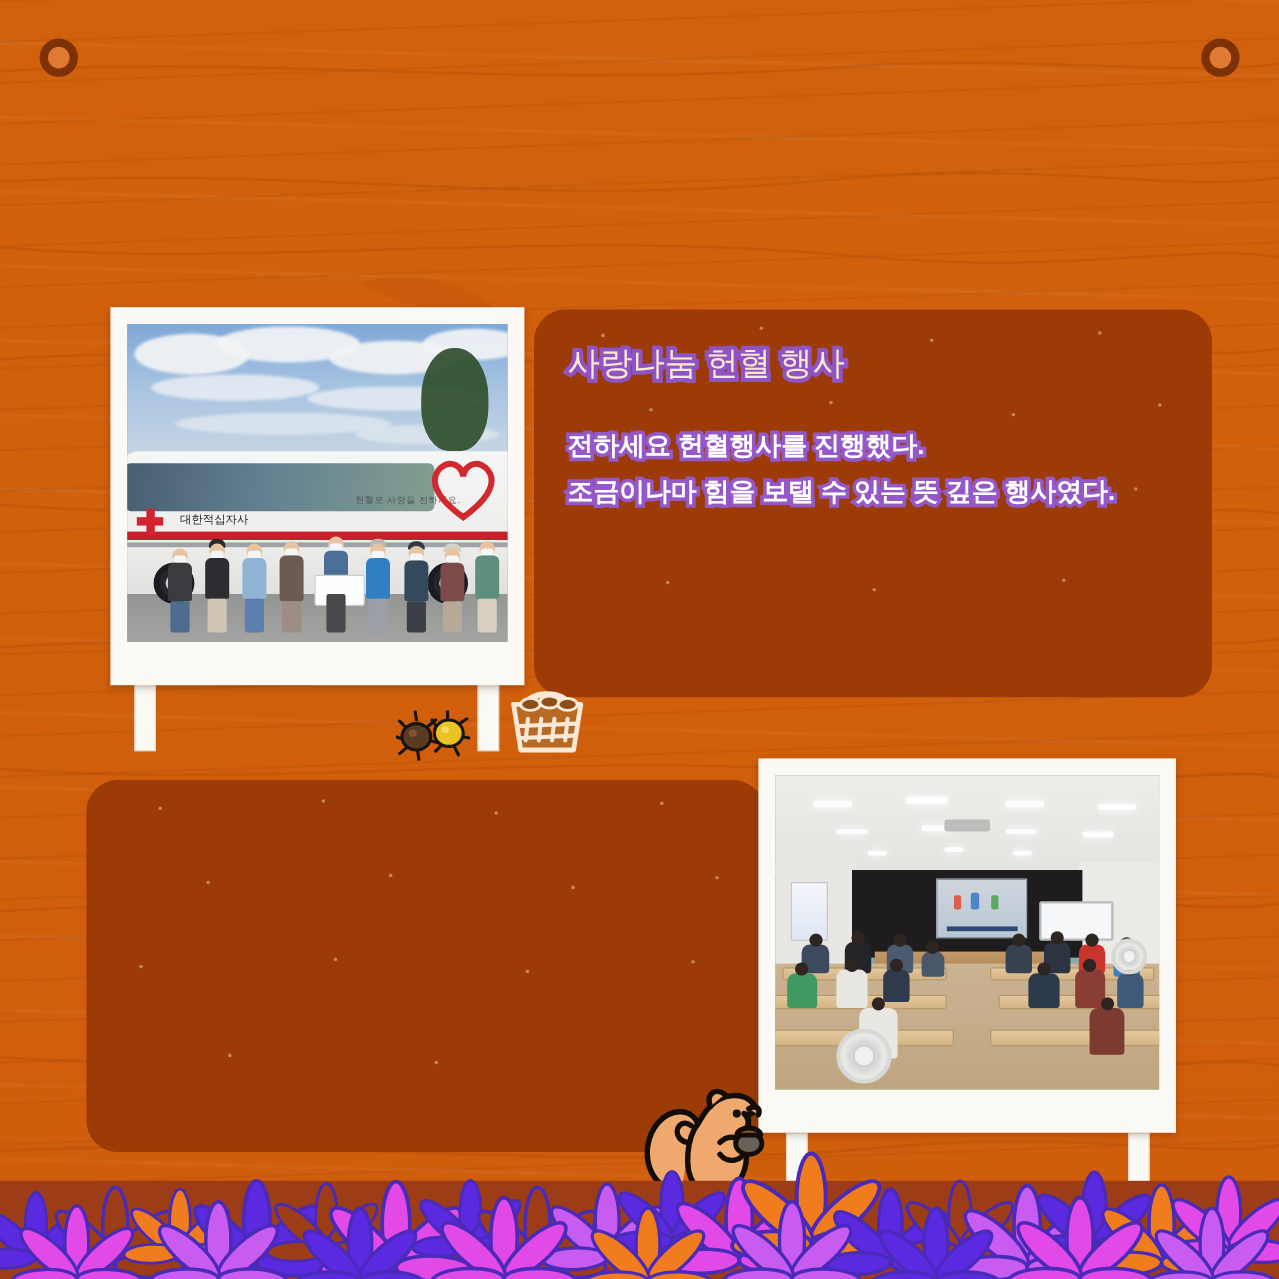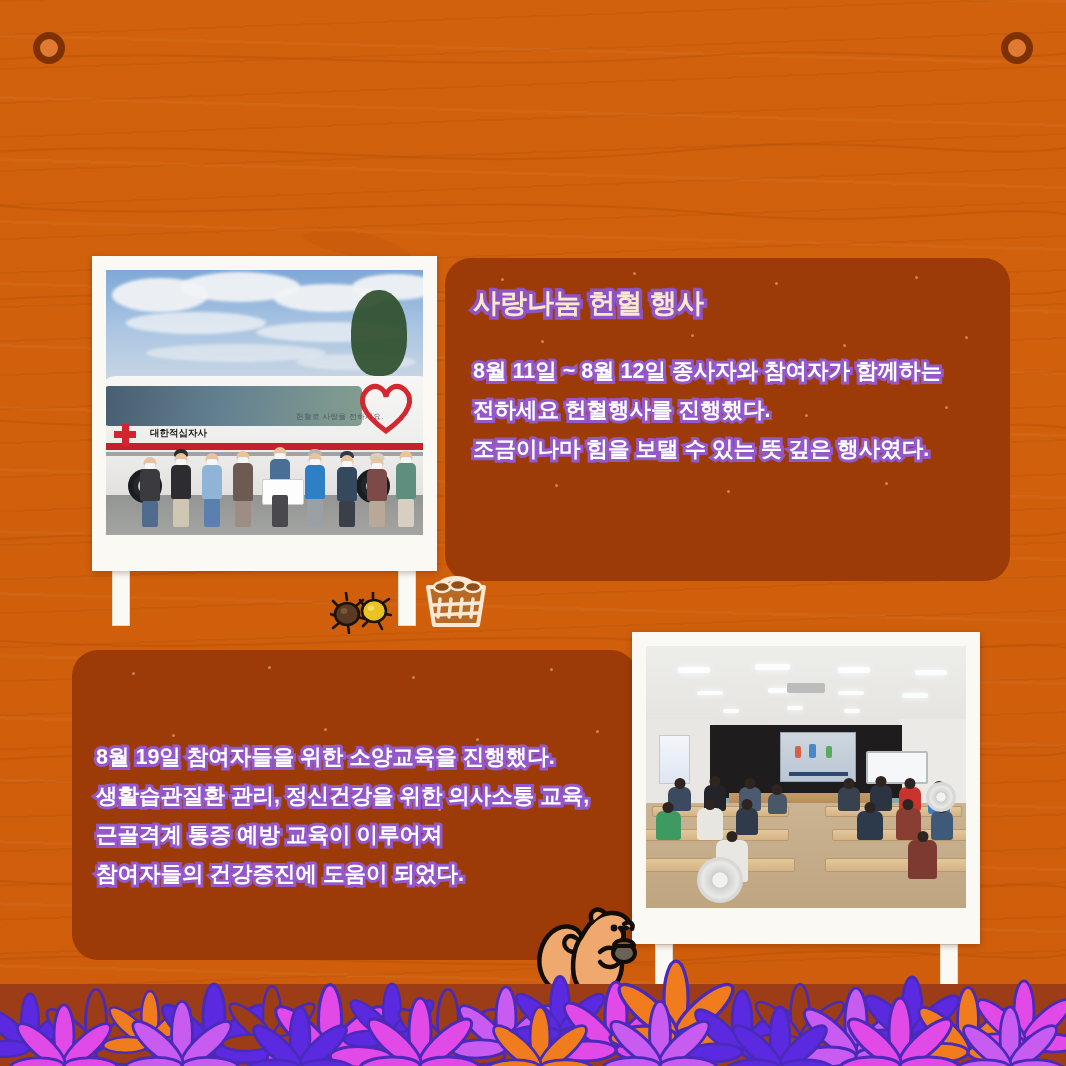--- a/index.html
+++ b/index.html
@@ -37,21 +37,21 @@
     paint-order:stroke fill;
     text-shadow:0 4px 0 rgba(90,40,10,.18);
   }
 
   
   .panel{position:absolute;background:#9c3b08;border-radius:26px;}
   #panel-1{left:445px;top:258px;width:565px;height:323px;}
   #panel-2{left:72px;top:650px;width:565px;height:310px;}
 
   .panel-head{
-    position:absolute;font-size:27px;font-weight:bold;
+    position:absolute;font-size:27px;font-weight:normal;
     color:#fce9cd;-webkit-text-stroke:7px #8e54c4;paint-order:stroke fill;
     white-space:nowrap;
   }
   .panel-body{
     position:absolute;font-size:21.5px;font-weight:bold;line-height:39px;
     color:#ffffff;-webkit-text-stroke:6px #9458c9;paint-order:stroke fill;
     white-space:nowrap;
   }
   #head-1{left:473px;top:285px;}
   #body-1{left:473px;top:352px;}
@@ -86,21 +86,21 @@
     background:linear-gradient(#8b8d8b,#a4a5a3);}
   .ph1-bus{position:absolute;left:-6px;top:40%;width:330px;height:45%;
     background:linear-gradient(#f6f6f6 0%,#ededec 62%,#e2e1df 100%);
     border-top-left-radius:16px;border-top-right-radius:10px;}
   .ph1-wind{position:absolute;left:4px;top:8%;width:258px;height:34%;
     background:linear-gradient(100deg,#3e5668,#5b7a8c 45%,#7d9a8a);
     border-radius:5px;opacity:.95;}
   .ph1-stripe{position:absolute;left:0;width:100%;height:7px;background:#c6202c;}
   .ph1-cross-v{position:absolute;width:7px;height:22px;background:#d42330;}
   .ph1-cross-h{position:absolute;width:22px;height:7px;background:#d42330;}
-  .ph1-rc-text{position:absolute;font-size:9.5px;font-weight:bold;color:#1a1a1a;white-space:nowrap;}
+  .ph1-rc-text{position:absolute;font-size:9.5px;font-weight:normal;color:#1a1a1a;white-space:nowrap;}
   .ph1-bustext{position:absolute;font-size:7.5px;color:#52565c;white-space:nowrap;letter-spacing:.5px;}
   .ph1-heart{position:absolute;right:6px;top:41%;width:62px;height:56px;}
   .wheel{position:absolute;width:34px;height:34px;border-radius:50%;background:#24262a;
     border:5px solid #1a1c1f;box-sizing:border-box;}
   .wheel::after{content:"";position:absolute;left:50%;top:50%;width:14px;height:14px;
     margin:-7px 0 0 -7px;border-radius:50%;background:#c9cbcd;}
   .person{position:absolute;bottom:3%;}
   .p-head{position:absolute;left:50%;transform:translateX(-50%);width:13px;height:13px;border-radius:50%;background:#e8c3a0;}
   .p-mask{position:absolute;left:50%;transform:translateX(-50%);width:11px;height:6px;border-radius:3px;background:#f4f6f8;}
   .p-body{position:absolute;left:50%;transform:translateX(-50%);width:20px;border-radius:5px 5px 2px 2px;}
@@ -181,46 +181,39 @@
     <div class="dot" style="left:40px;top:152px"></div>
       <div class="dot" style="left:200px;top:146px"></div>
     <div class="dot" style="left:360px;top:156px"></div>
       <div class="dot" style="left:500px;top:148px"></div>
     <div class="dot" style="left:110px;top:226px"></div>
       <div class="dot" style="left:282px;top:232px"></div>
     <div class="dot" style="left:440px;top:224px"></div>
   </div>
   <div id="head-1" class="panel-head">사랑나눔 헌혈 행사</div>
   <div id="body-1" class="panel-body">
-    <div>8월 11일 ~ 8월 12일 종사자와 참여자가 함께하는</div>
     <div>전하세요 헌혈행사를 진행했다.</div>
     <div>조금이나마 힘을 보탤 수 있는 뜻 깊은 행사였다.</div>
   </div>
 
   <div id="panel-2" class="panel">
     <div class="dot" style="left:60px;top:22px"></div>
       <div class="dot" style="left:196px;top:16px"></div>
     <div class="dot" style="left:340px;top:26px"></div>
       <div class="dot" style="left:478px;top:18px"></div>
     <div class="dot" style="left:100px;top:84px"></div>
       <div class="dot" style="left:252px;top:78px"></div>
     <div class="dot" style="left:404px;top:88px"></div>
       <div class="dot" style="left:524px;top:80px"></div>
     <div class="dot" style="left:44px;top:154px"></div>
       <div class="dot" style="left:206px;top:148px"></div>
     <div class="dot" style="left:366px;top:158px"></div>
       <div class="dot" style="left:504px;top:150px"></div>
     <div class="dot" style="left:118px;top:228px"></div>
       <div class="dot" style="left:290px;top:234px"></div>
-  </div>
-  <div id="body-2" class="panel-body">
-    <div>8월 19일 참여자들을 위한 소양교육을 진행했다.</div>
-    <div>생활습관질환 관리, 정신건강을 위한 의사소통 교육,</div>
-    <div>근골격계 통증 예방 교육이 이루어져</div>
-    <div>참여자들의 건강증진에 도움이 되었다.</div>
   </div>
 
   <div class="leg" style="left:112px;top:570px"></div>
   <div class="leg" style="left:398px;top:570px"></div>
   <div id="pol-1" class="polaroid">
     <div class="pol-photo">
       <div class="ph1-sky"></div>
       <div class="cloud" style="left:6px;top:8px;width:96px;height:34px"></div>
       <div class="cloud" style="left:74px;top:2px;width:120px;height:30px"></div>
       <div class="cloud" style="left:168px;top:14px;width:110px;height:28px"></div>

